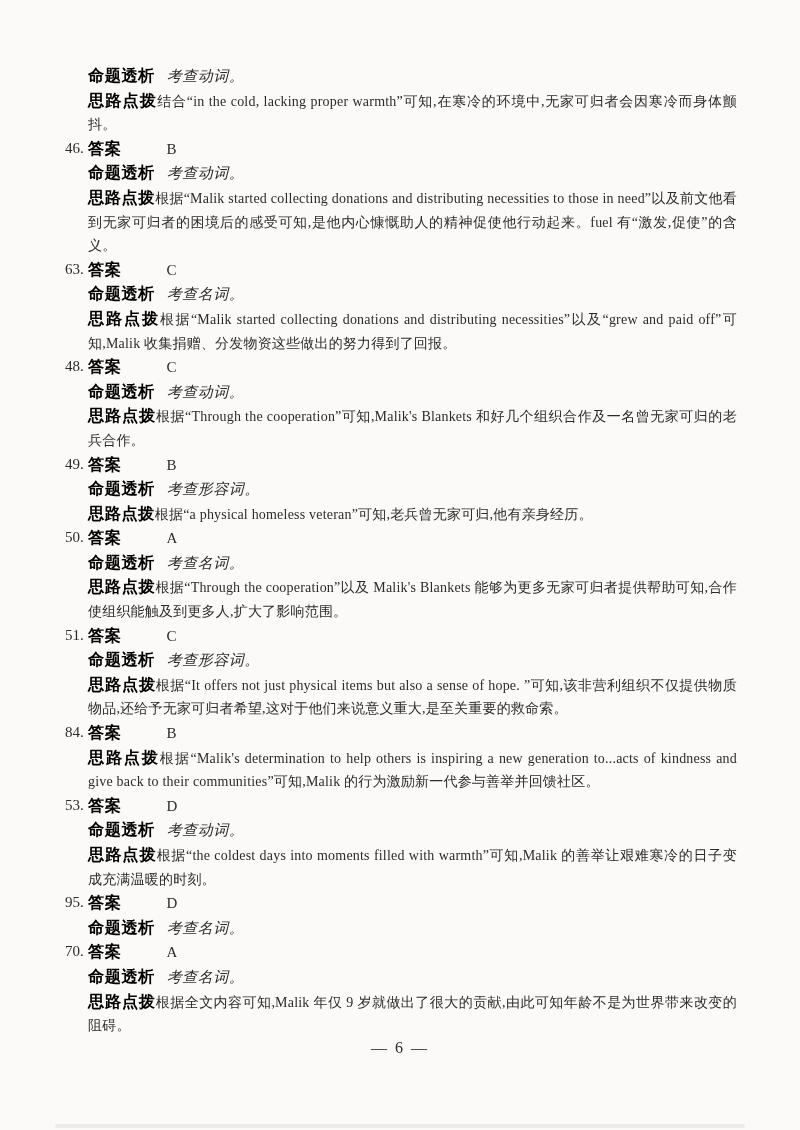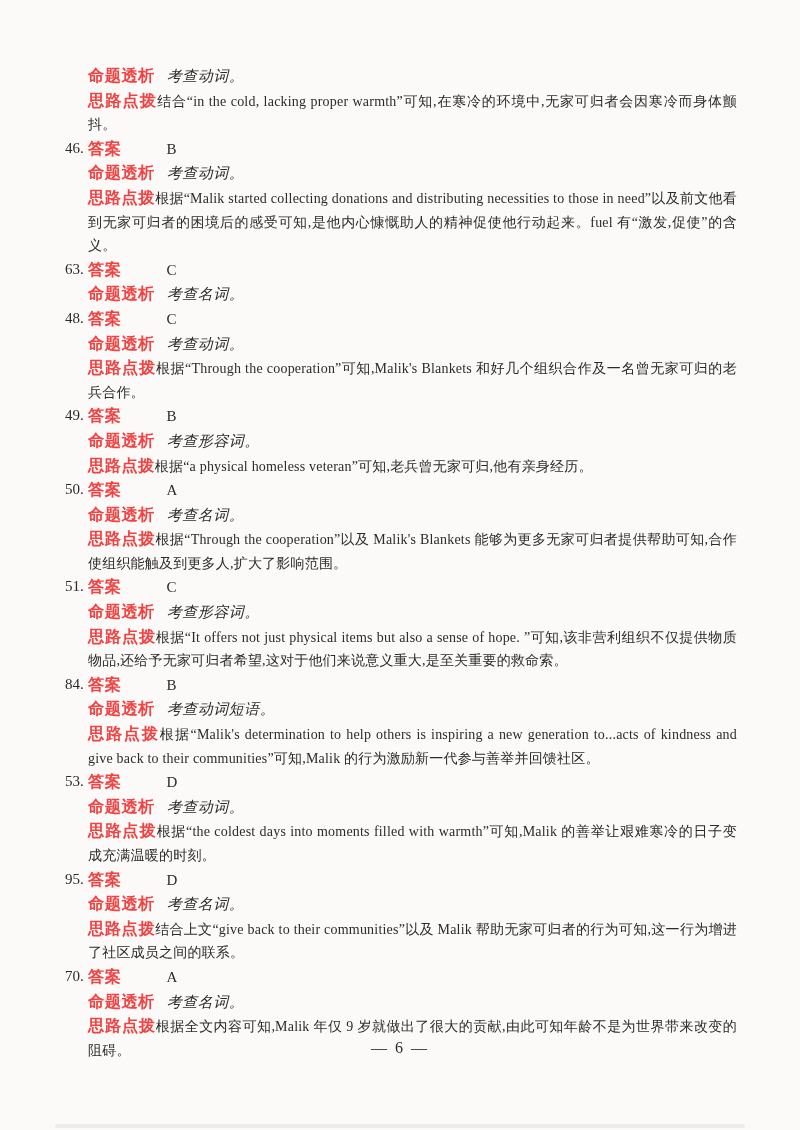--- a/index.html
+++ b/index.html
@@ -30,21 +30,21 @@
     position: absolute;
     left: -23px;
     top: 0;
     font-size: 15px;
     font-family: "Liberation Serif", serif;
   }
   .lbl {
     font-family: "Liberation Sans", sans-serif;
     font-weight: 700;
     font-size: 16.2px;
-    color: #ef4444;
+    color: #000000;
     letter-spacing: 0.5px;
   }
   .answer-letter {
     margin-left: 45px;
     font-size: 15px;
     font-family: "Liberation Serif", serif;
   }
   .analysis-text {
     margin-left: 12px;
     font-style: italic;
@@ -104,20 +104,23 @@
     </p>
   </div>
 
   <div class="item">
     <div class="line">
       <span class="num">63.</span><span class="lbl">答案</span><span class="answer-letter">C</span>
     </div>
     <div class="line">
       <span class="lbl">命题透析</span><span class="analysis-text">考查名词。</span>
     </div>
+    <p class="guidance">
+      <span class="lbl">思路点拨</span><span class="guidance-text">根据“Malik started collecting donations and distributing necessities”以及“grew and paid off”可知,Malik 收集捐赠、分发物资这些做出的努力得到了回报。</span>
+    </p>
   </div>
 
   <div class="item">
     <div class="line">
       <span class="num">48.</span><span class="lbl">答案</span><span class="answer-letter">C</span>
     </div>
     <div class="line">
       <span class="lbl">命题透析</span><span class="analysis-text">考查动词。</span>
     </div>
     <p class="guidance">
@@ -158,23 +161,20 @@
     </div>
     <p class="guidance">
       <span class="lbl">思路点拨</span><span class="guidance-text">根据“It offers not just physical items but also a sense of hope. ”可知,该非营利组织不仅提供物质物品,还给予无家可归者希望,这对于他们来说意义重大,是至关重要的救命索。</span>
     </p>
   </div>
 
   <div class="item">
     <div class="line">
       <span class="num">84.</span><span class="lbl">答案</span><span class="answer-letter">B</span>
     </div>
-    <div class="line">
-      <span class="lbl">命题透析</span><span class="analysis-text">考查动词短语。</span>
-    </div>
     <p class="guidance">
       <span class="lbl">思路点拨</span><span class="guidance-text">根据“Malik's determination to help others is inspiring a new generation to...acts of kindness and give back to their communities”可知,Malik 的行为激励新一代参与善举并回馈社区。</span>
     </p>
   </div>
 
   <div class="item">
     <div class="line">
       <span class="num">53.</span><span class="lbl">答案</span><span class="answer-letter">D</span>
     </div>
     <div class="line">
@@ -185,23 +185,20 @@
     </p>
   </div>
 
   <div class="item">
     <div class="line">
       <span class="num">95.</span><span class="lbl">答案</span><span class="answer-letter">D</span>
     </div>
     <div class="line">
       <span class="lbl">命题透析</span><span class="analysis-text">考查名词。</span>
     </div>
-    <p class="guidance">
-      <span class="lbl">思路点拨</span><span class="guidance-text">结合上文“give back to their communities”以及 Malik 帮助无家可归者的行为可知,这一行为增进了社区成员之间的联系。</span>
-    </p>
   </div>
 
   <div class="item">
     <div class="line">
       <span class="num">70.</span><span class="lbl">答案</span><span class="answer-letter">A</span>
     </div>
     <div class="line">
       <span class="lbl">命题透析</span><span class="analysis-text">考查名词。</span>
     </div>
     <p class="guidance">

